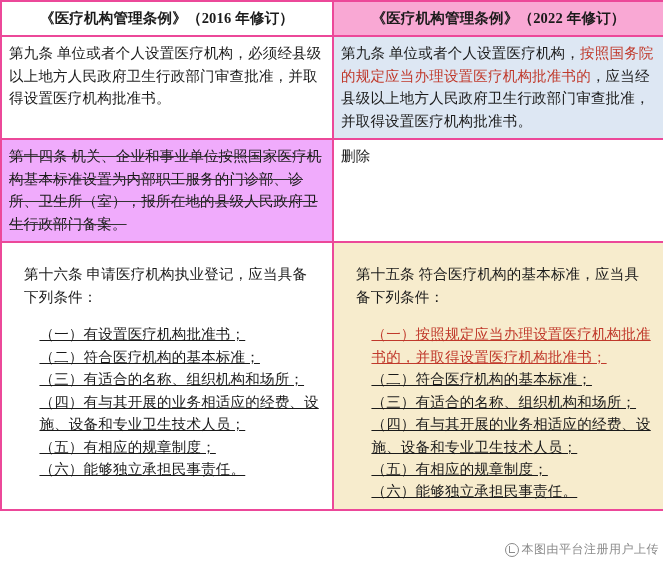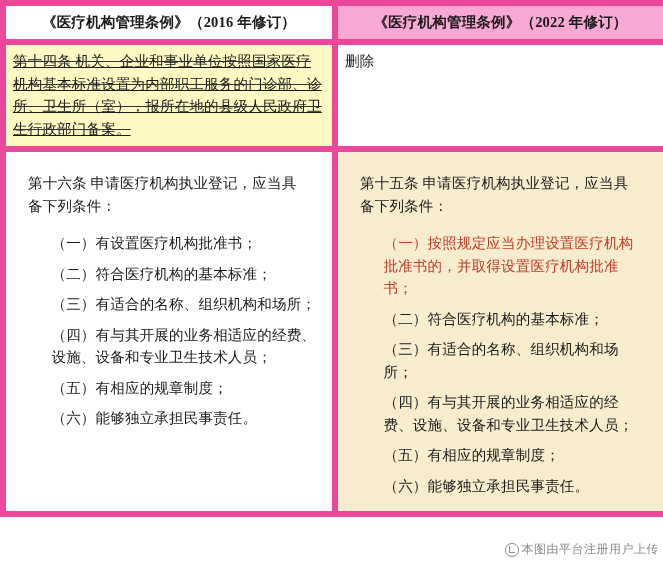--- a/index.html
+++ b/index.html
@@ -20,44 +20,44 @@
     box-sizing: border-box;
   }
   table.doc {
     width: 663px;
     border-collapse: collapse;
     table-layout: fixed;
   }
   table.doc col.left { width: 332px; }
   table.doc col.right { width: 331px; }
   table.doc td {
-    border: 6px solid #ec4899;
+    border: 2px solid #ec4899;
     vertical-align: top;
     padding: 5px 7px 6px 7px;
     font-size: 14.5px;
     line-height: 1.55;
     color: #1a1a1a;
     letter-spacing: 0.2px;
   }
   td.header-cell {
     text-align: center;
     font-weight: bold;
     padding-top: 4px;
     padding-bottom: 4px;
     font-size: 14.5px;
   }
   td.hdr-left { background: #ffffff; }
   td.hdr-right { background: #f9a8d4; }
   td.blue { background: #dde7f3; }
   td.white { background: #ffffff; }
-  td.pink { background: #fef9c3; text-decoration: underline; }
+  td.pink { background: #f0abfc; }
   td.cream { background: #f7eccd; }
 
   .para { margin: 15px; text-indent: 0; }
-  .item { margin: 8px; padding-left: 2.1em; text-indent: 0; }
+  .item { margin: 0; padding-left: 2.1em; text-indent: 0; text-decoration: underline; }
   .strike { text-decoration: line-through; text-decoration-color: #333; }
   .red { color: #c0392b; }
 
   .watermark {
     position: absolute;
     right: 4px;
     bottom: 3px;
     font-family: "Liberation Sans", sans-serif;
     font-size: 12px;
     color: #8a8a8a;
@@ -93,39 +93,43 @@
     <colgroup>
         <col class="left">
         <col class="right">
       </colgroup>
     <tbody>
       <tr>
         <td class="header-cell hdr-left">《医疗机构管理条例》（2016 年修订）</td>
         <td class="header-cell hdr-right">《医疗机构管理条例》（2022 年修订）</td>
       </tr>
 
+      <tr>
+        <td class="white">第九条 单位或者个人设置医疗机构，必须经县级以上地方人民政府卫生行政部门审查批准，并取得设置医疗机构批准书。</td>
+        <td class="blue"><span>第九条 单位或者个人设置医疗机构，</span><span class="red">按照国务院的规定应当办理设置医疗机构批准书的</span><span>，应当经县级以上地方人民政府卫生行政部门审查批准，并取得设置医疗机构批准书。</span></td>
+      </tr>
 
       <tr>
         <td class="pink"><span class="strike">第十四条 机关、企业和事业单位按照国家医疗机构基本标准设置为内部职工服务的门诊部、诊所、卫生所（室），报所在地的县级人民政府卫生行政部门备案。</span></td>
         <td class="white">删除</td>
       </tr>
 
 
       <tr>
         <td class="white">
           <p class="para">第十六条 申请医疗机构执业登记，应当具备下列条件：</p>
           <p class="item">（一）有设置医疗机构批准书；</p>
           <p class="item">（二）符合医疗机构的基本标准；</p>
           <p class="item">（三）有适合的名称、组织机构和场所；</p>
           <p class="item">（四）有与其开展的业务相适应的经费、设施、设备和专业卫生技术人员；</p>
           <p class="item">（五）有相应的规章制度；</p>
           <p class="item">（六）能够独立承担民事责任。</p>
         </td>
         <td class="cream">
-          <p class="para">第十五条 申请医疗机构执业登记，应当具备下列条件：</p>
+          <p class="para">第十五条 符合医疗机构的基本标准，应当具备下列条件：</p>
           <p class="item red">（一）按照规定应当办理设置医疗机构批准书的，并取得设置医疗机构批准书；</p>
           <p class="item">（二）符合医疗机构的基本标准；</p>
           <p class="item">（三）有适合的名称、组织机构和场所；</p>
           <p class="item">（四）有与其开展的业务相适应的经费、设施、设备和专业卫生技术人员；</p>
           <p class="item">（五）有相应的规章制度；</p>
           <p class="item">（六）能够独立承担民事责任。</p>
         </td>
       </tr>
     </tbody>
   </table>

